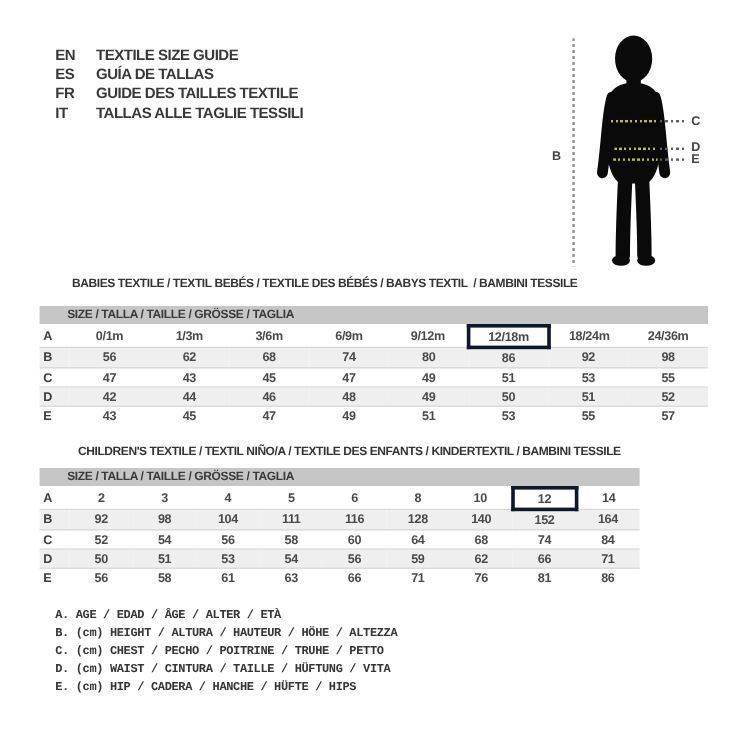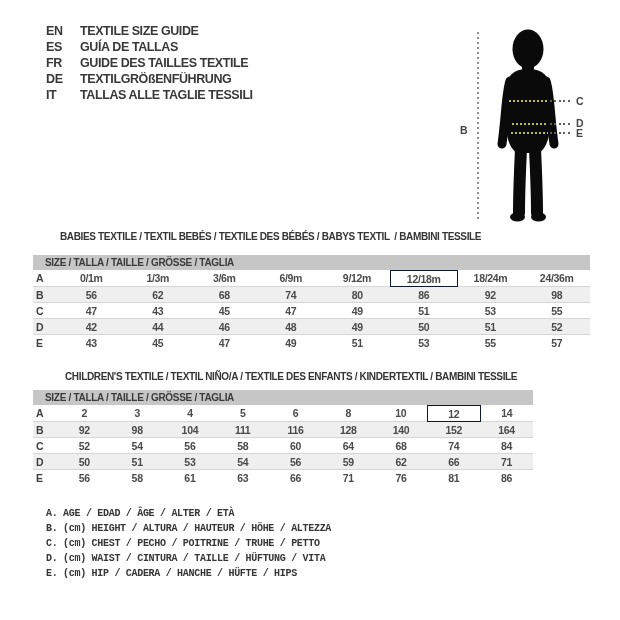--- a/index.html
+++ b/index.html
@@ -2,67 +2,63 @@
 <html><head>
 <meta charset="utf-8">
 <style>
   html,body{margin:0;padding:0;}
   body{
     width:620px;height:620px;position:relative;background:#ffffff;
     font-family:"Liberation Sans","DejaVu Sans",sans-serif;
     color:#3c3c3c;overflow:hidden;
   }
   
-  .lang-list{position:absolute;left:46px;top:23px;}
+  .lang-list{position:absolute;left:46px;top:38px;}
   .lang-row{display:flex;line-height:16px;font-size:12.5px;font-weight:700;letter-spacing:-0.4px;color:#383838;}
   .lang-code{width:34px;flex:0 0 34px;}
   
   .figure{position:absolute;left:440px;top:20px;width:180px;height:210px;}
   .silhouette{position:absolute;left:53px;top:5px;}
   .vline-b{position:absolute;left:37px;top:12px;width:2px;height:190px;
     background:repeating-linear-gradient(180deg,#8f8f8f 0 2px,transparent 2px 5px);}
   .dotline{position:absolute;height:2px;}
   .dotline.yellow{background:repeating-linear-gradient(90deg,var(--dot-on) 0 2px,transparent 2px 4px);}
   .dotline.gray{background:repeating-linear-gradient(90deg,#5e5e5e 0 2px,transparent 2px 4.5px);}
   .fig-label{position:absolute;font-size:10.5px;font-weight:700;color:#454545;transform:translateY(-50%);}
   
   .section-title{position:absolute;left:33px;font-size:10px;font-weight:700;letter-spacing:-0.35px;color:#343434;white-space:pre;}
   
   .table-wrap{position:absolute;left:33px;}
   .size-bar{height:15px;line-height:15px;background:#c6c6c6;color:#3a3a3a;
-    font-size:10px;font-weight:700;letter-spacing:-0.3px;padding-left:12px;box-sizing:border-box;}
+    font-size:10px;font-weight:700;letter-spacing:-0.3px;padding-left:23px;box-sizing:border-box;}
   table{border-collapse:collapse;table-layout:fixed;width:100%;}
   td{height:15px;padding:0;font-size:10.5px;font-weight:700;letter-spacing:-0.3px;
      color:#4a4a4a;text-align:center;vertical-align:middle;}
   td.rowlabel{text-align:left;padding-left:3px;color:#3e3e3e;}
   tr.striped td{background:#efefef;border-top:1px solid #d6d6d6;border-bottom:1px solid #d6d6d6;}
-  td.hl{border:1px solid #0f172a;background:#ffffff;}
+  td.hl{border:3px solid #0f172a;background:#ffffff;}
   
   .legend{position:absolute;left:46px;top:506px;}
   .legend-row{line-height:15px;font-size:10px;font-weight:700;letter-spacing:-0.3px;color:#363636;font-family:Liberation Mono, monospace;}
 </style>
 </head>
 <body>
 
 <div class="lang-list" id="lang-list">
     <div class="lang-row">
       <span class="lang-code">EN</span>
       <span class="lang-title">TEXTILE SIZE GUIDE</span>
     </div>
     <div class="lang-row">
       <span class="lang-code">ES</span>
       <span class="lang-title">GUÍA DE TALLAS</span>
     </div>
     <div class="lang-row">
       <span class="lang-code">FR</span>
       <span class="lang-title">GUIDE DES TAILLES TEXTILE</span>
-    </div>
-    <div class="lang-row">
-      <span class="lang-code">DE</span>
-      <span class="lang-title">TEXTILGRÖßENFÜHRUNG</span>
     </div>
     <div class="lang-row">
       <span class="lang-code">IT</span>
       <span class="lang-title">TALLAS ALLE TAGLIE TESSILI</span>
     </div>
   </div>
 
 <div class="figure" style="--dot-on:#b9c22e;">
   <svg class="silhouette" width="74" height="200" viewBox="0 0 74 200">
     <g fill="#0a0a0a" stroke="none">

